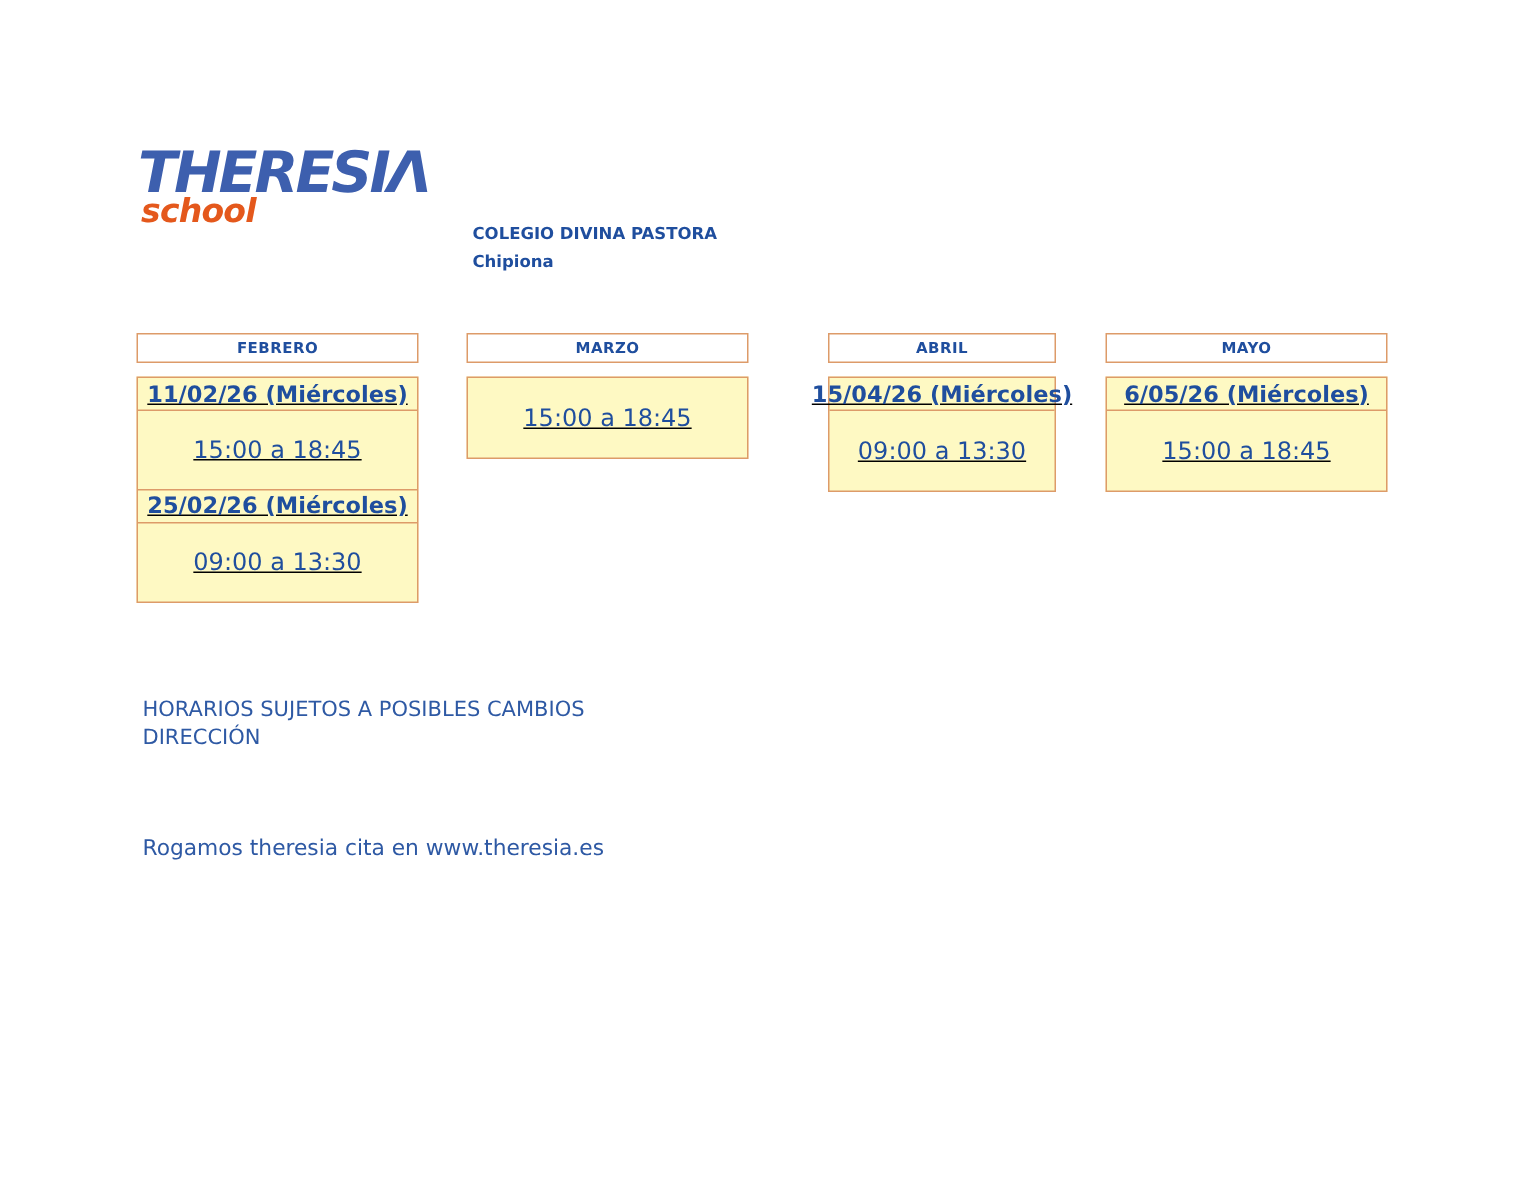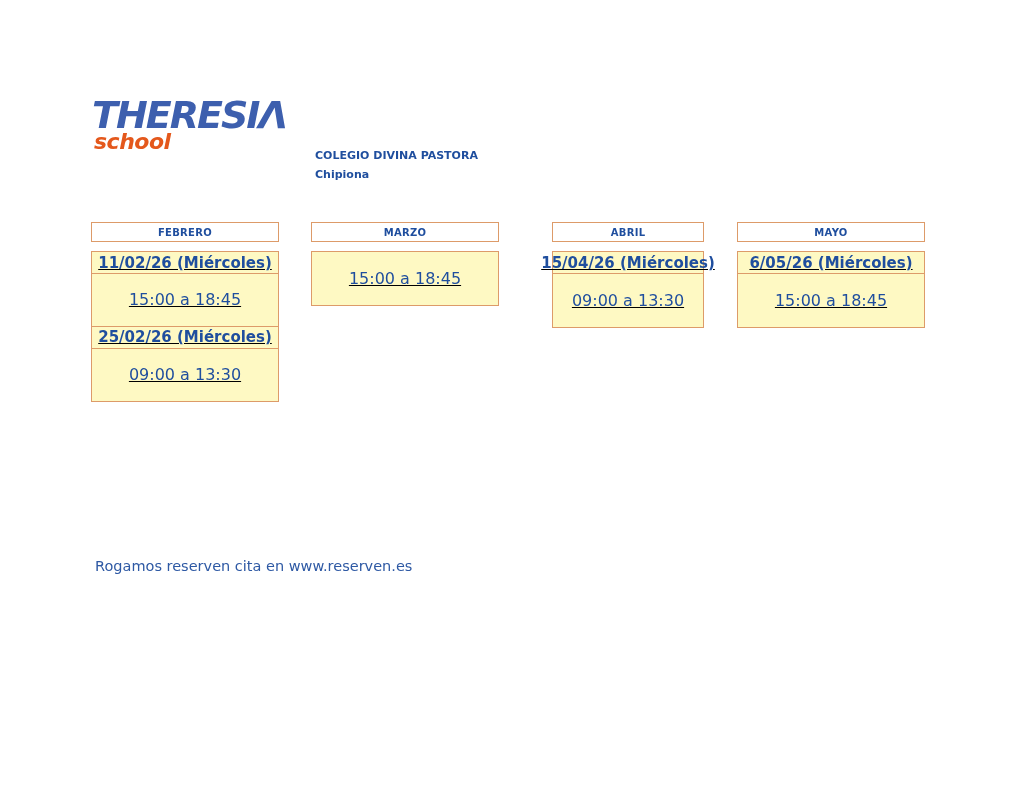--- a/index.html
+++ b/index.html
@@ -170,16 +170,20 @@
   </div>
 
   <div class="col col-4">
     <div class="month-box">MAYO</div>
     <div class="sessions">
       <div class="s-date">6/05/26 (Miércoles)</div>
       <div class="s-time">15:00 a 18:45</div>
     </div>
   </div>
 
+  <div class="notes">
+    <div>HORARIOS SUJETOS A POSIBLES CAMBIOS</div>
+    <div>DIRECCIÓN</div>
+  </div>
 
-  <div class="booking">Rogamos reserven cita en www.reserven.es</div>
+  <div class="booking">Rogamos theresia cita en www.theresia.es</div>
 
 </div>
 
 </body></html>

